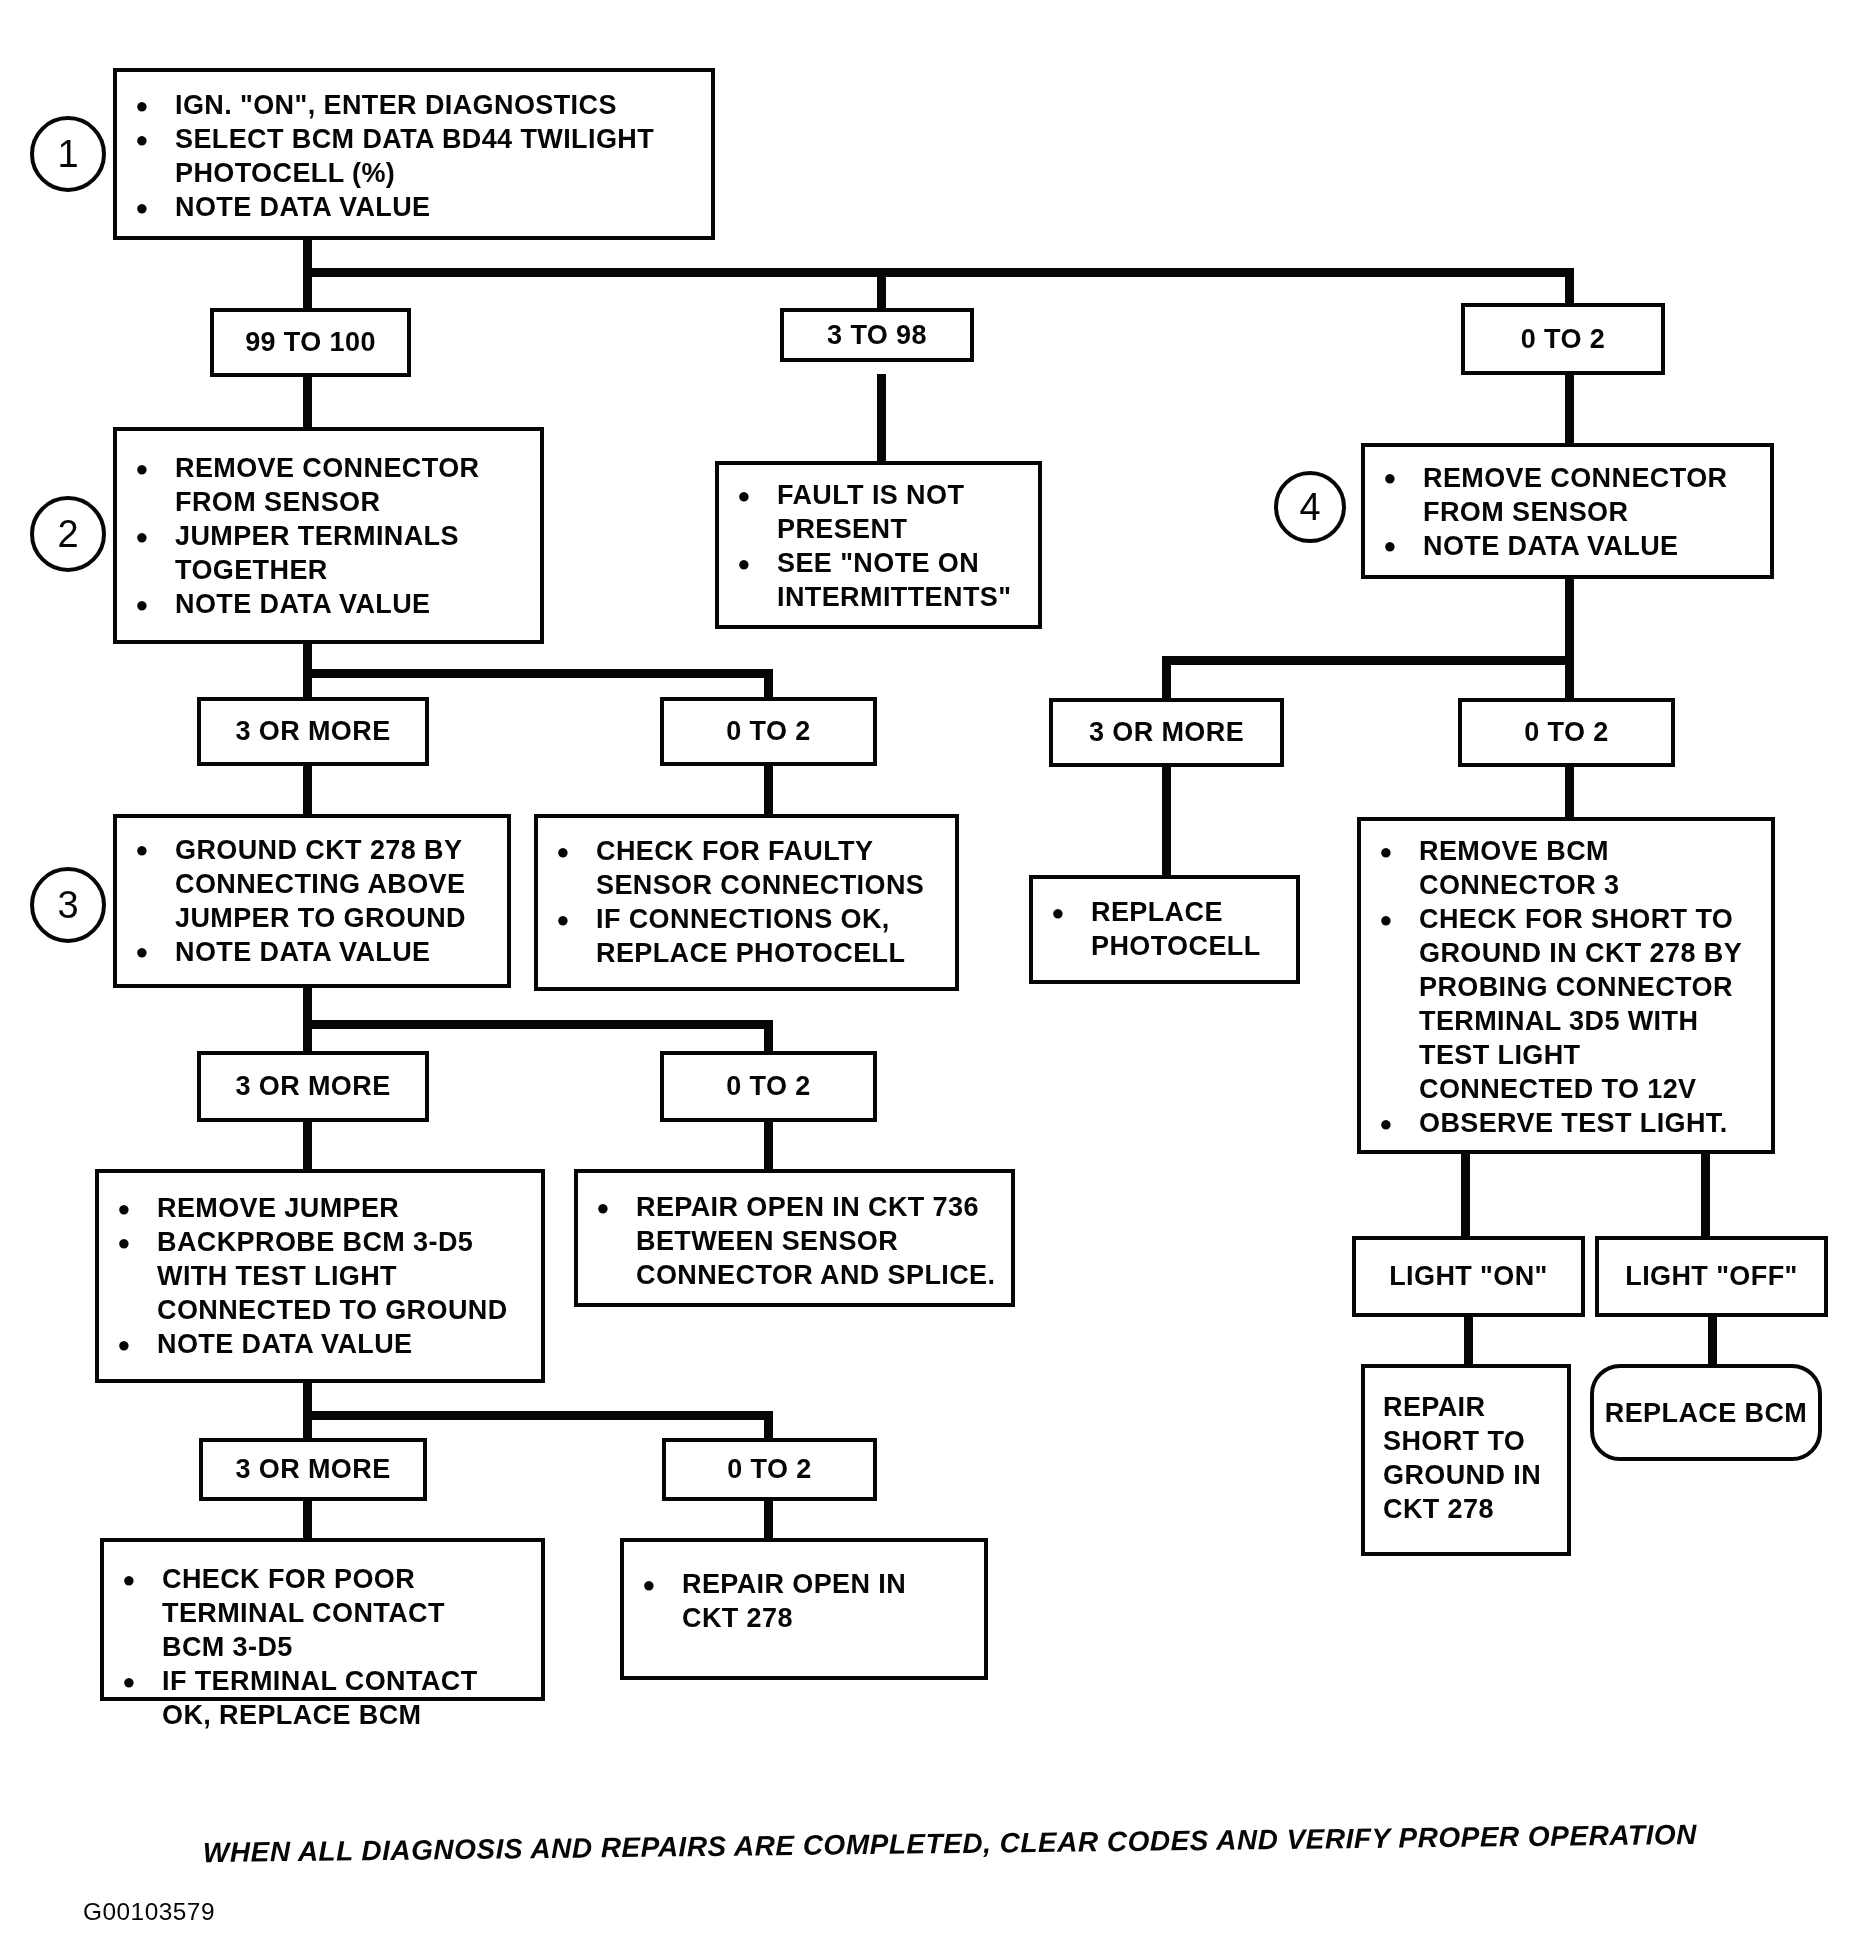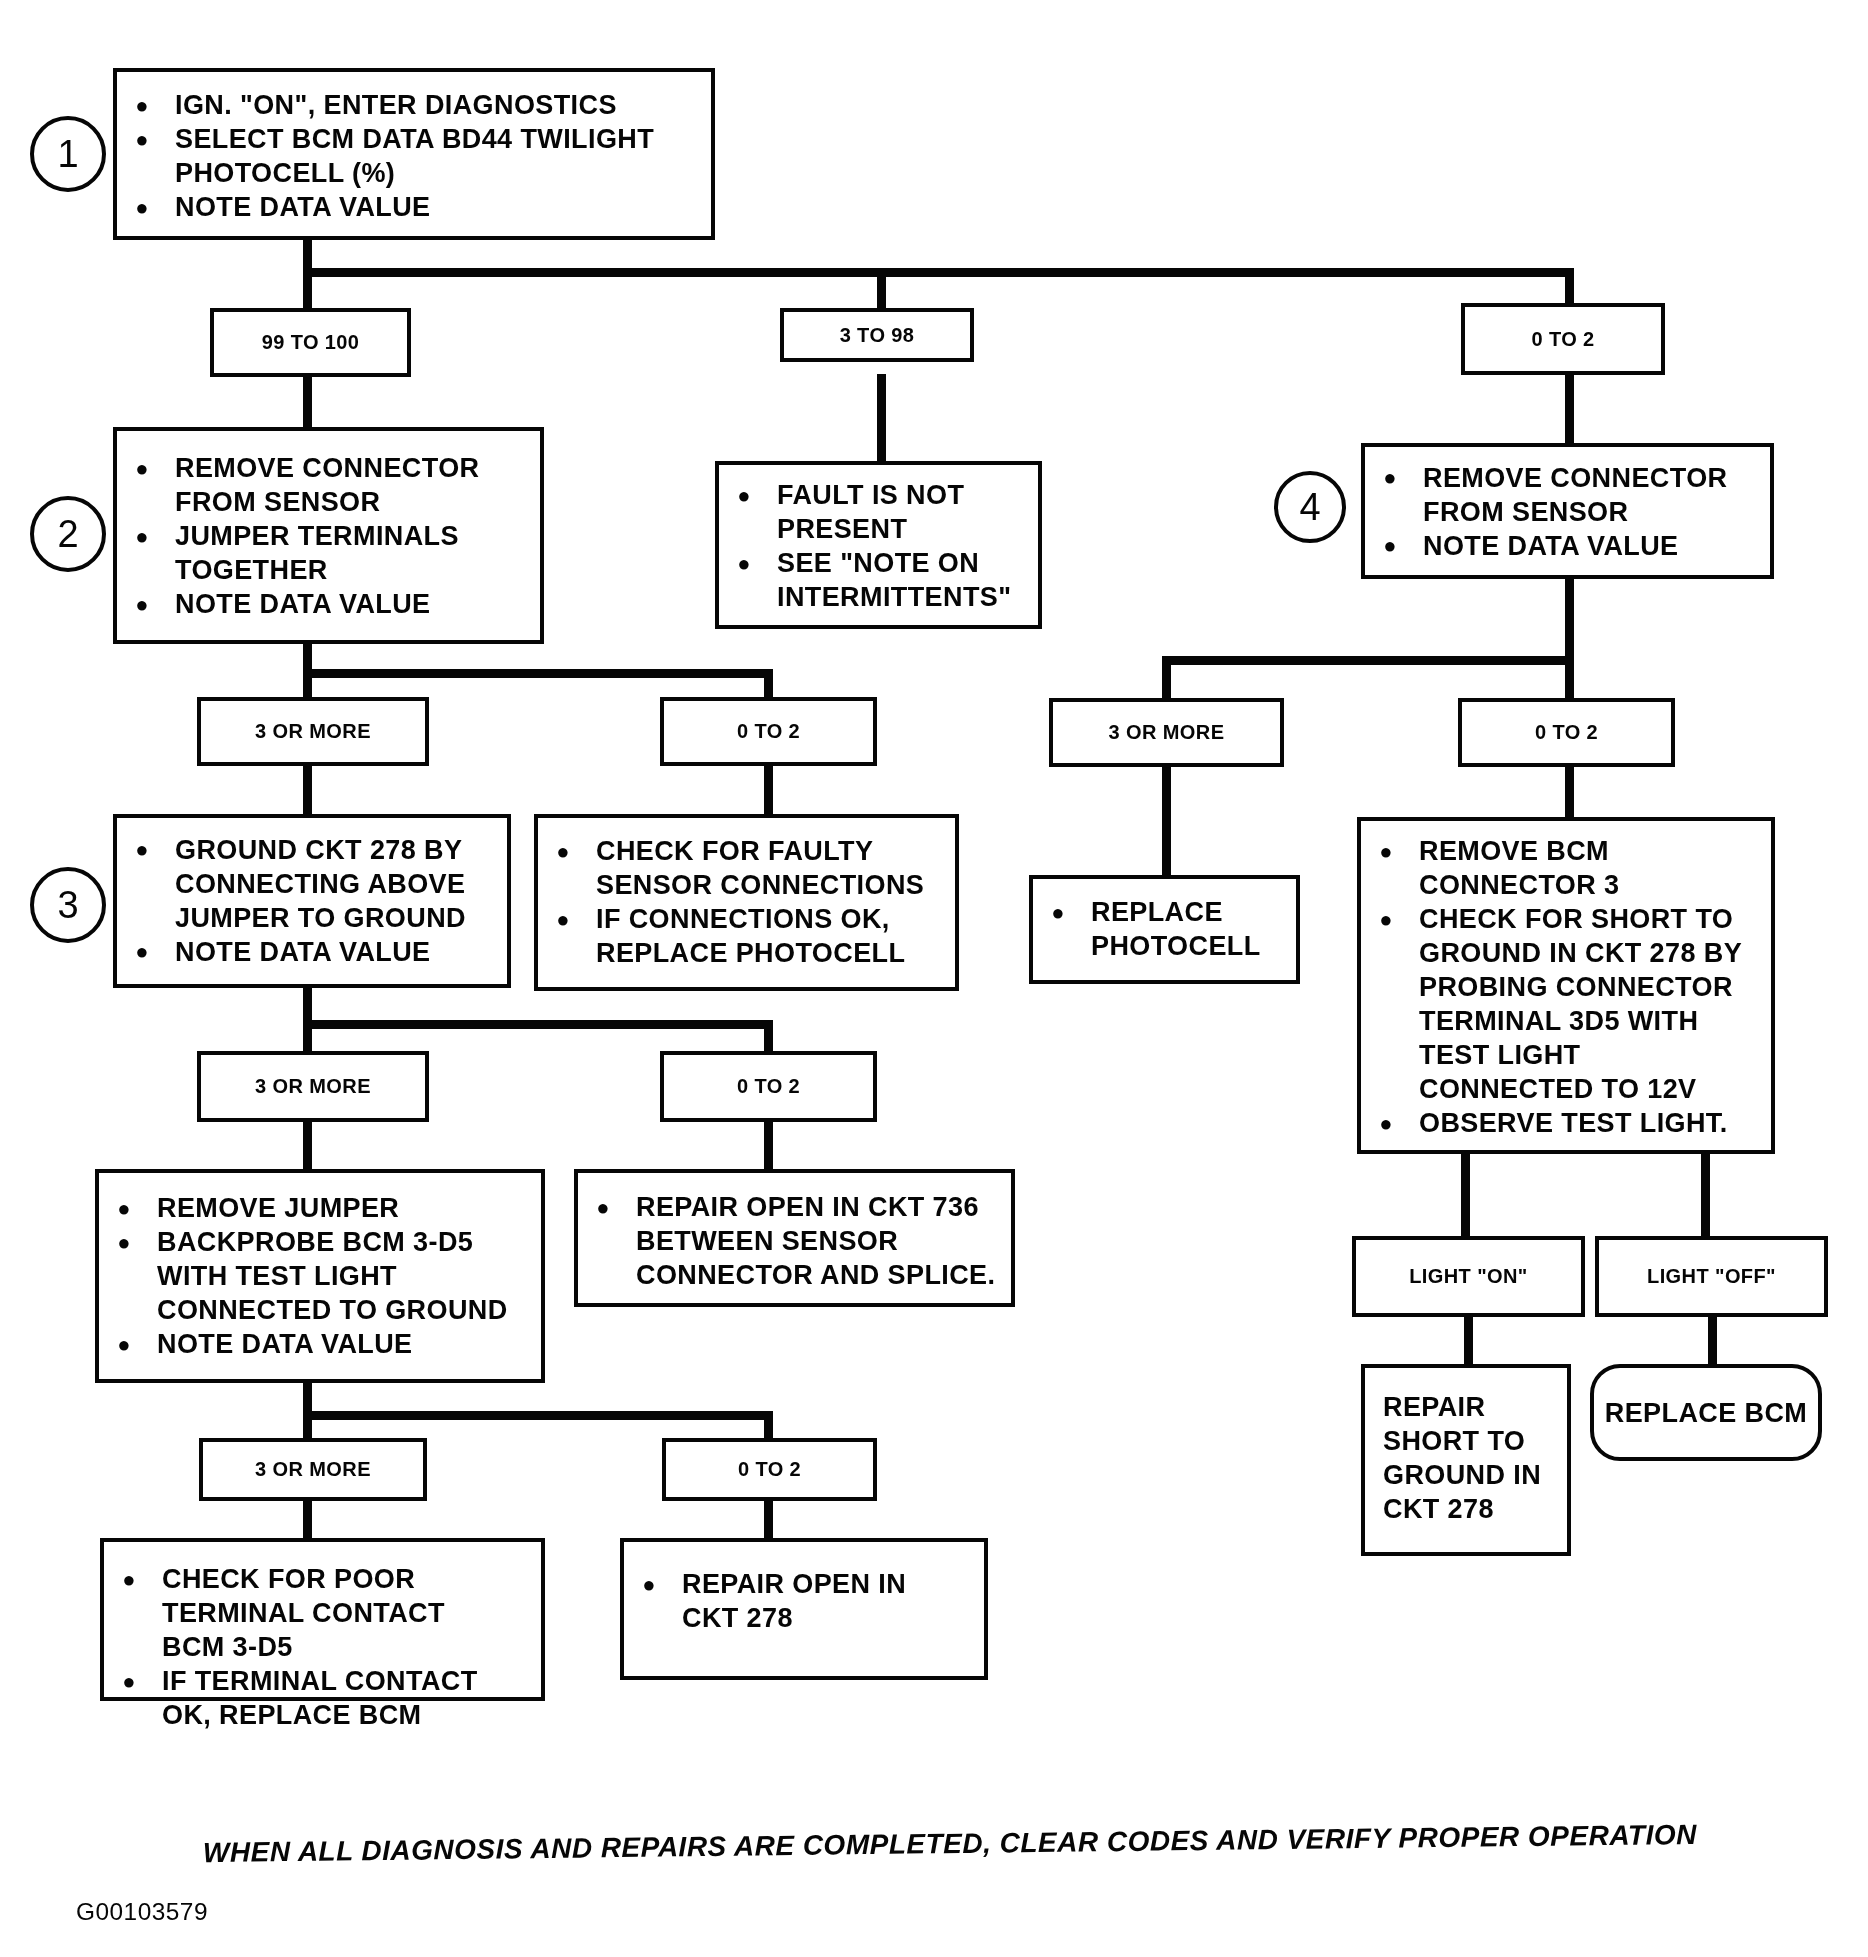--- a/index.html
+++ b/index.html
@@ -29,21 +29,21 @@
     left:7.2px;top:0.9px;
     font-size:22px;
   }
   .li.c{}
   .lbl{
     position:absolute;
     border:4.5px solid #060606;
     background:#fff;
     box-sizing:border-box;
     display:flex;align-items:center;justify-content:center;
-    font-size:20px;font-weight:bold;letter-spacing:0.4px;
+    font-size:27px;font-weight:bold;letter-spacing:0.4px;
     padding:0;
   }
   .circle{
     position:absolute;
     border:4.5px solid #060606;
     border-radius:50%;
     box-sizing:border-box;
     display:flex;align-items:center;justify-content:center;
     font-size:38px;font-weight:normal;
     background:#fff;
@@ -53,21 +53,21 @@
   #note{
     position:absolute;
     left:136px;top:1838px;width:1628px;
     font-size:28px;font-style:italic;font-weight:bold;
     letter-spacing:0.5px;
     transform:rotate(-0.7deg);
     transform-origin:left center;
     text-align:center;
   }
   #figid{
-    position:absolute;left:76px;top:1898px;
+    position:absolute;left:83px;top:1898px;
     font-size:24.4px;font-weight:normal;letter-spacing:0.5px;
   }
 </style>
 </head>
 <body>
 
 <div id="canvas">
 
   <div class="conn" style="left:303px;top:238px;width:9px;height:71px"></div>
   <div class="conn" style="left:303px;top:268px;width:1271px;height:9px"></div>

